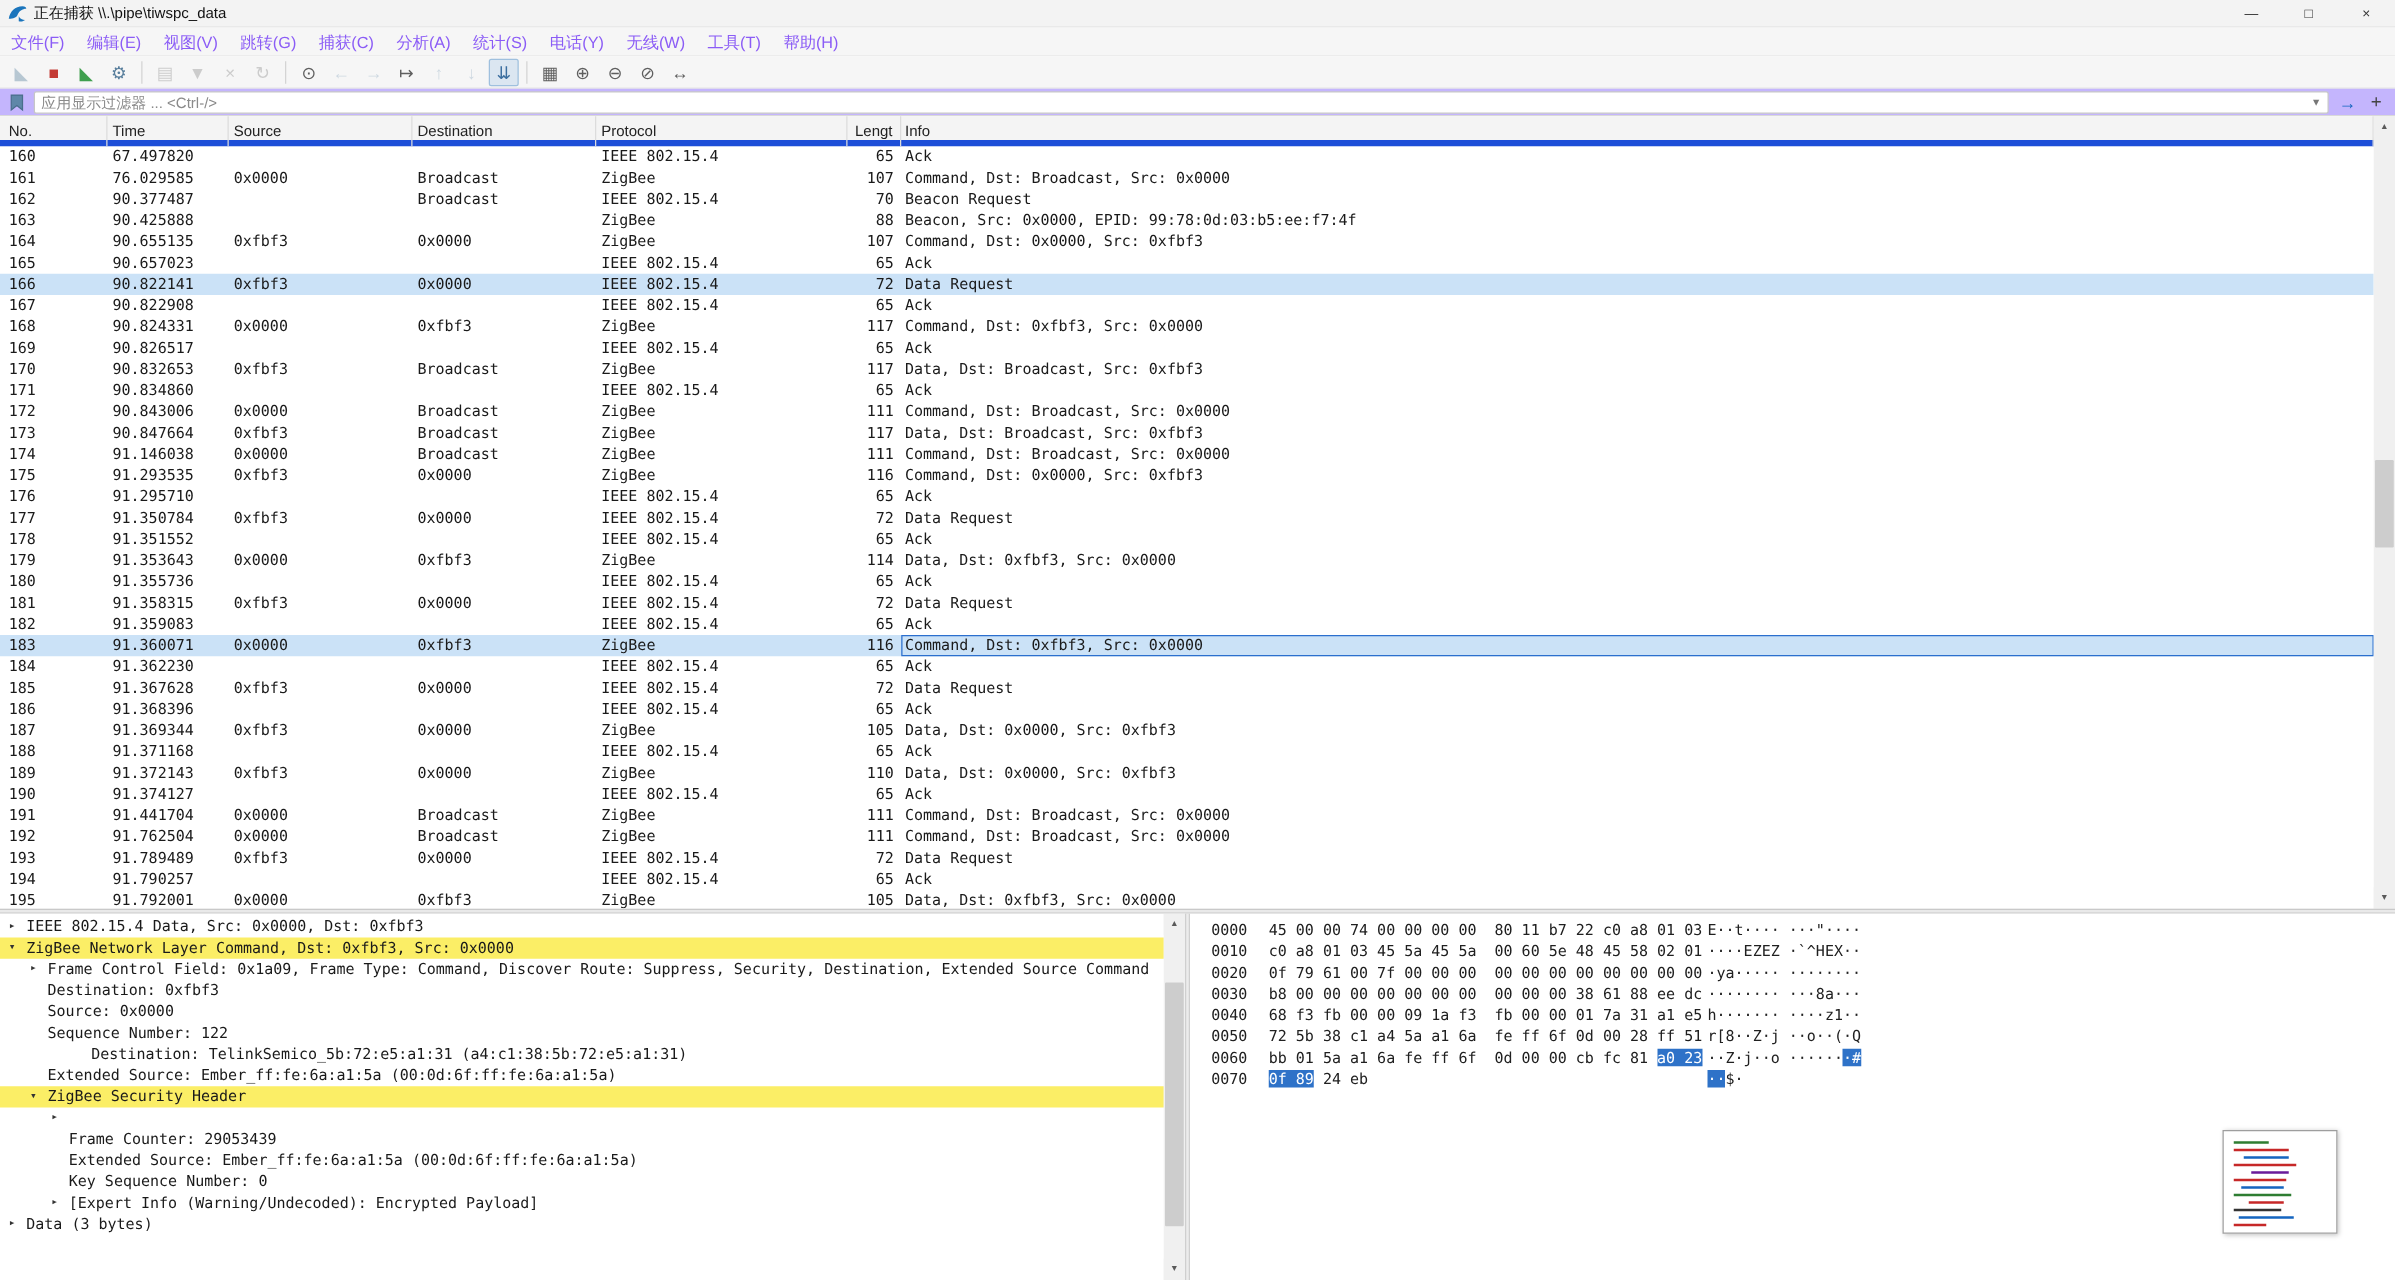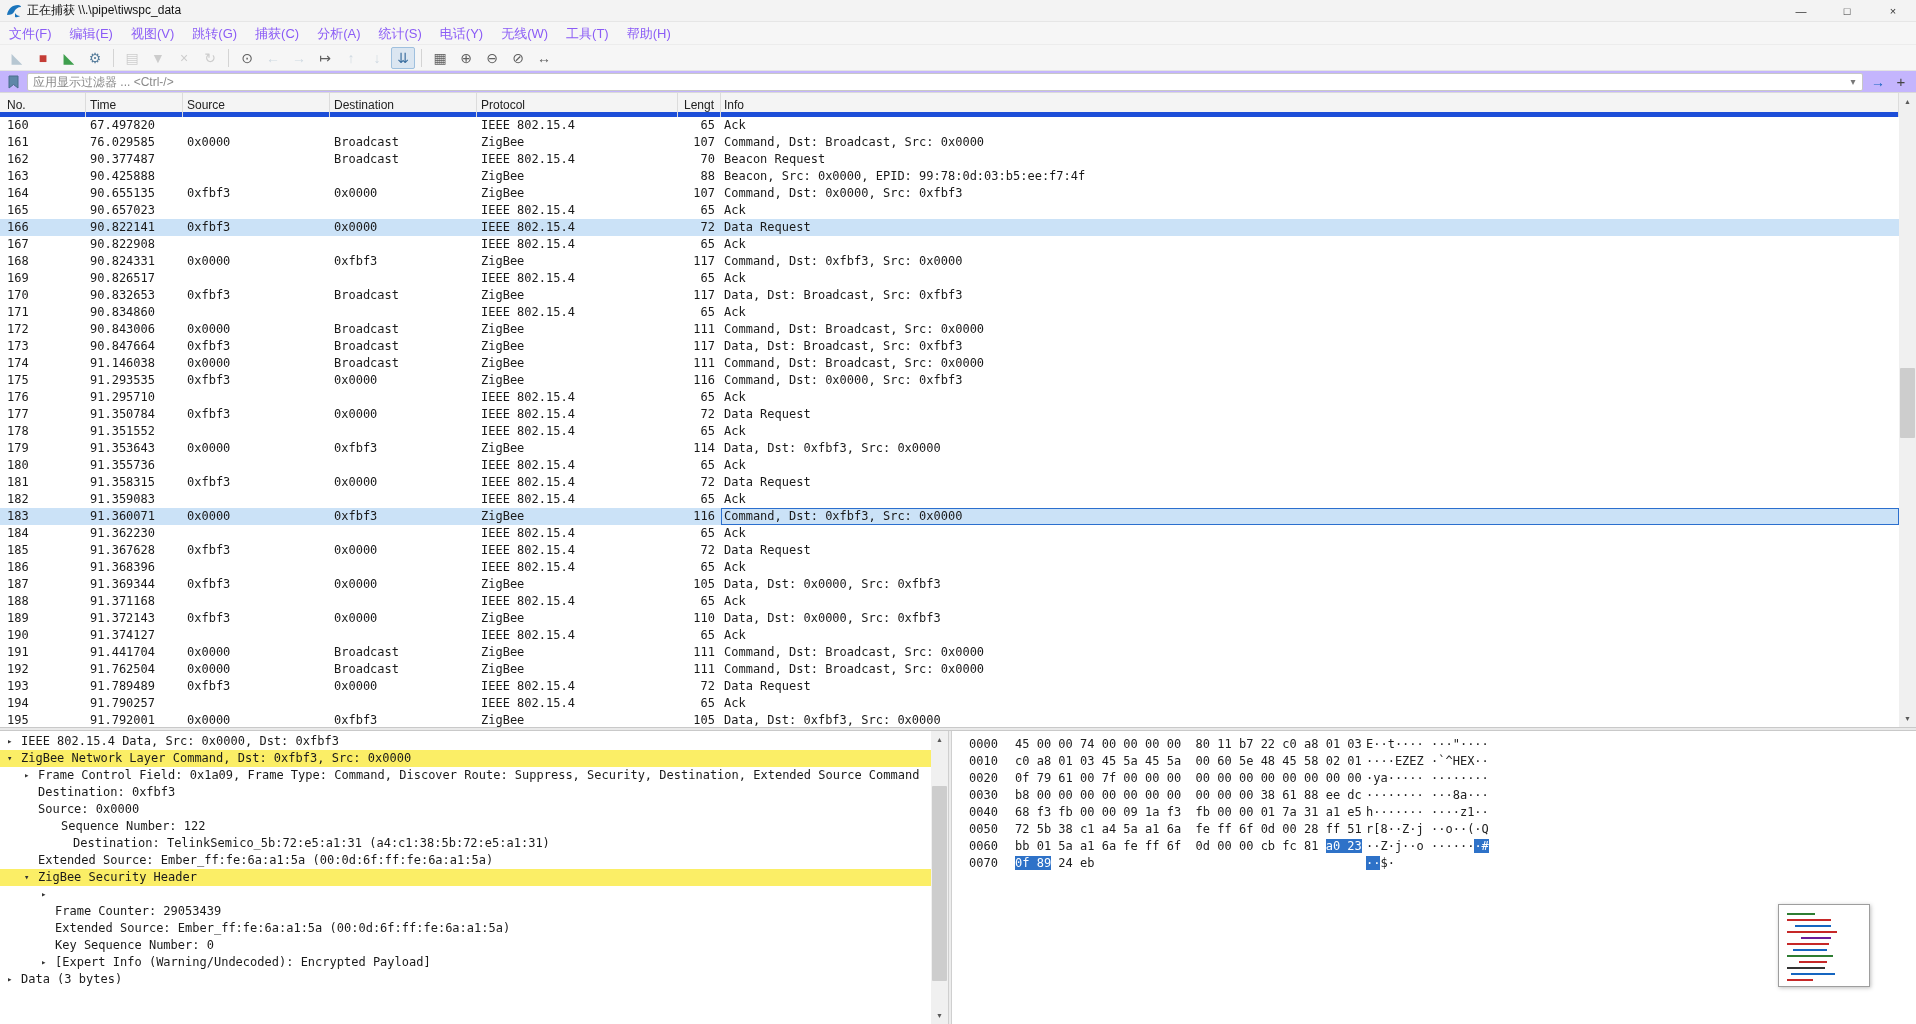--- a/index.html
+++ b/index.html
@@ -535,21 +535,21 @@
             <span class="dtext">Frame Control Field: 0x1a09, Frame Type: Command, Discover Route: Suppress, Security, Destination, Extended Source Command</span>
           </div>
           <div class="drow" style="padding-left: 24px;">
             <span class="dexp"></span>
             <span class="dtext">Destination: 0xfbf3</span>
           </div>
           <div class="drow" style="padding-left: 24px;">
             <span class="dexp"></span>
             <span class="dtext">Source: 0x0000</span>
           </div>
-          <div class="drow" style="padding-left: 24px; margin-left: 23px;">
+          <div class="drow" style="padding-left: 24px;">
             <span class="dexp"></span>
             <span class="dtext">Sequence Number: 122</span>
           </div>
           <div class="drow" style="padding-left: 24px; gap: 35px;">
             <span class="dexp"></span>
             <span class="dtext">Destination: TelinkSemico_5b:72:e5:a1:31 (a4:c1:38:5b:72:e5:a1:31)</span>
           </div>
           <div class="drow" style="padding-left: 24px;">
             <span class="dexp"></span>
             <span class="dtext">Extended Source: Ember_ff:fe:6a:a1:5a (00:0d:6f:ff:fe:6a:a1:5a)</span>

